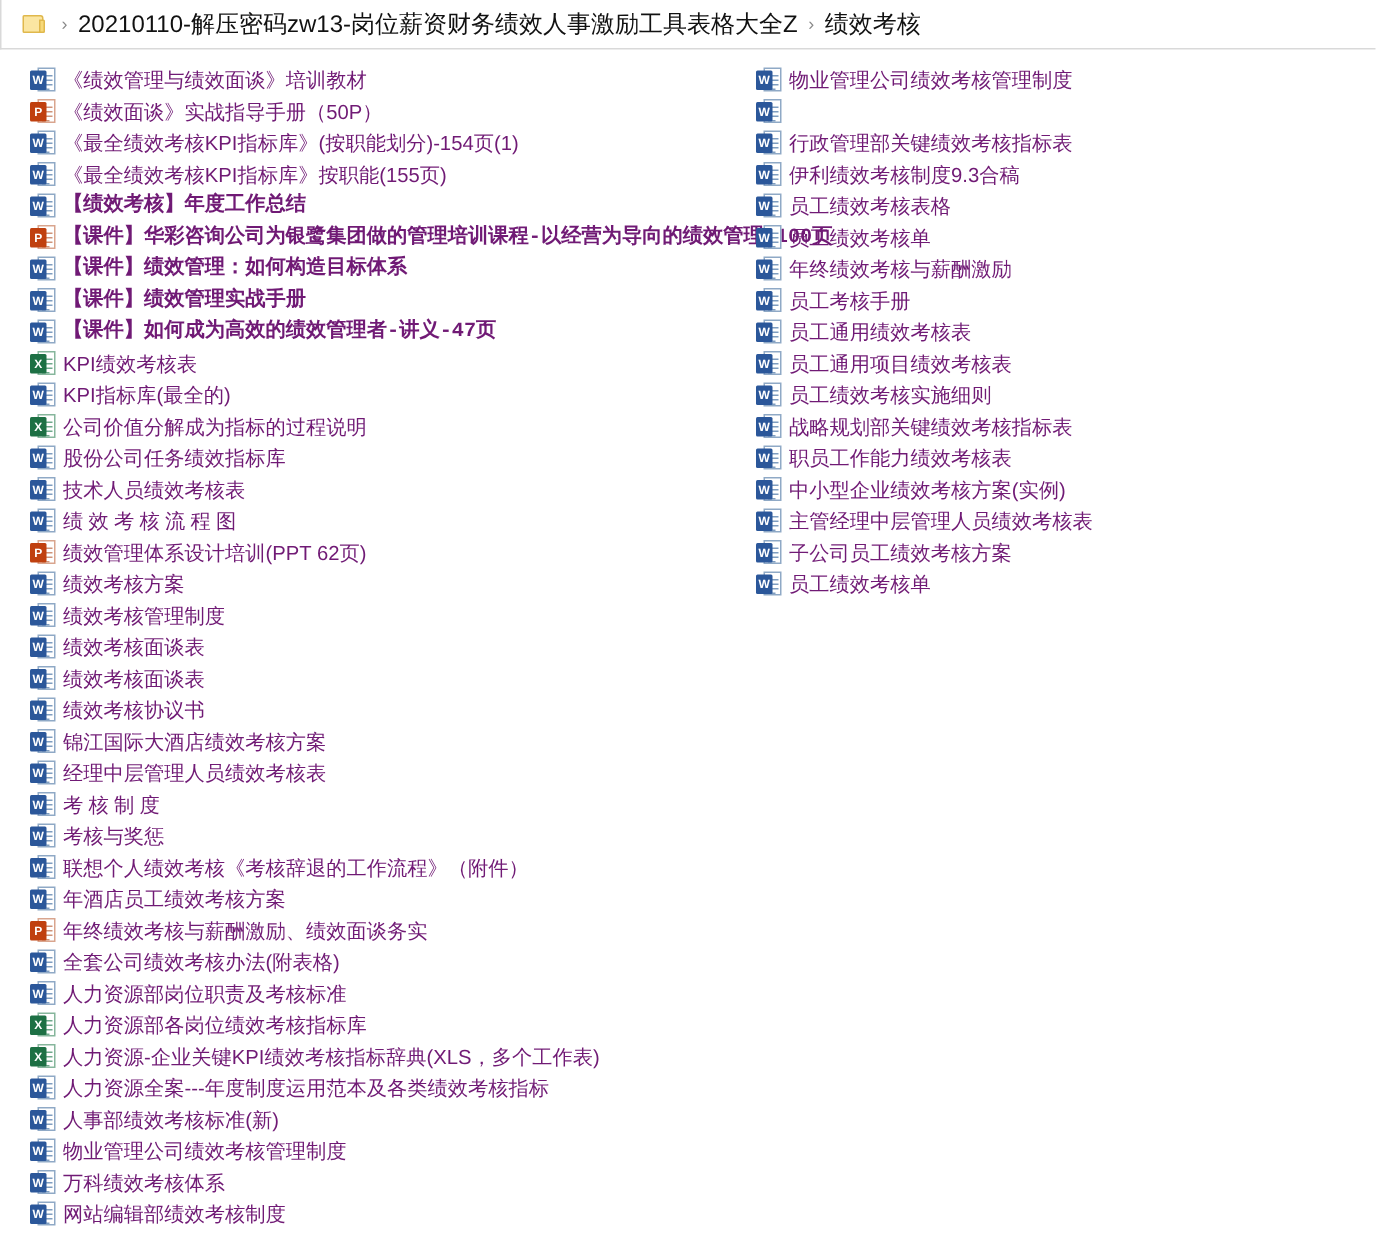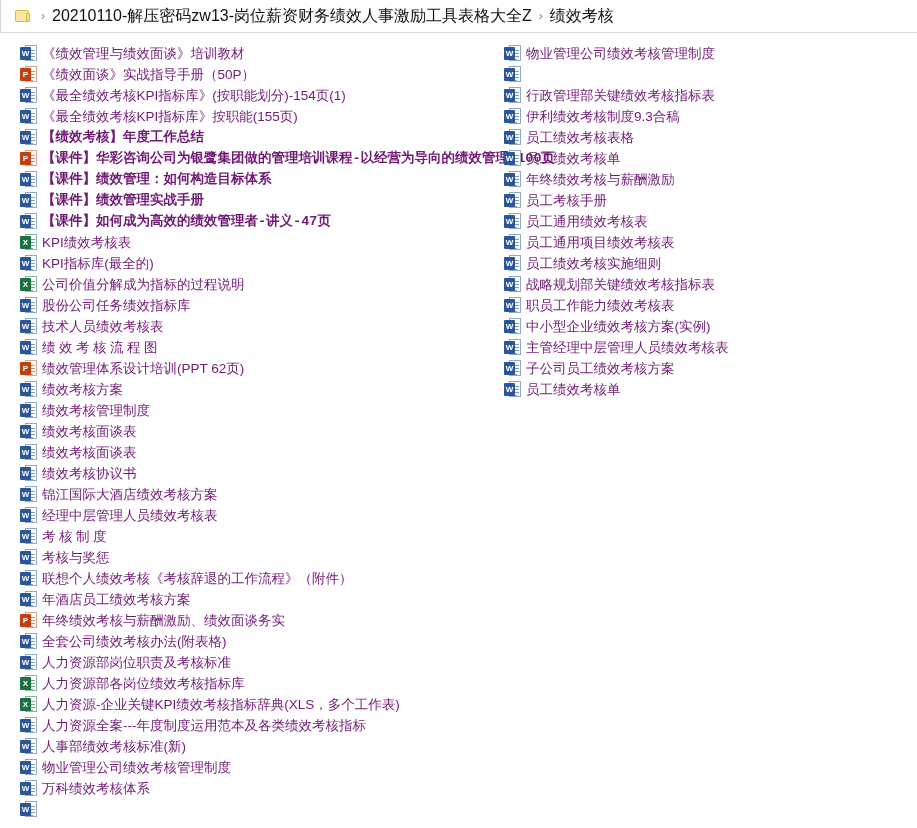--- a/index.html
+++ b/index.html
@@ -601,20 +601,21 @@
       <div class="file-row">
         <span class="doc-icon doc-word">
           <span class="page">
             <span class="line l1"></span>
             <span class="line l2"></span>
             <span class="line l3"></span>
             <span class="line l4"></span>
           </span>
           <span class="badge">W</span>
         </span>
+        <span class="file-name">网站编辑部绩效考核制度</span>
       </div>
     </div>
   <div class="column col-right" id="col-right">
       <div class="file-row">
         <span class="doc-icon doc-word">
           <span class="page">
             <span class="line l1"></span>
             <span class="line l2"></span>
             <span class="line l3"></span>
             <span class="line l4"></span>

